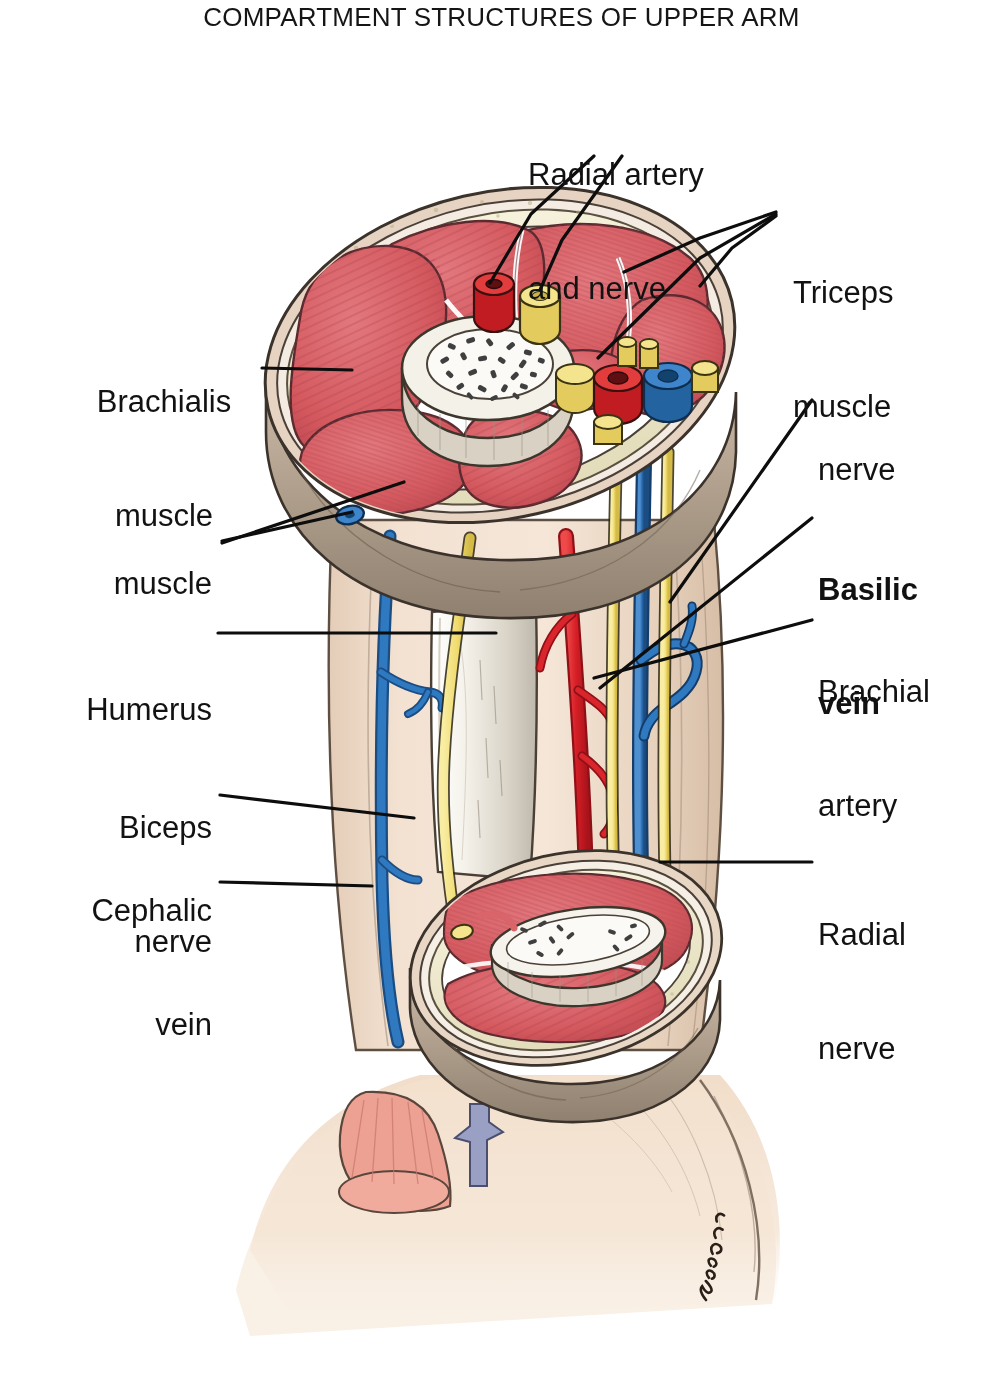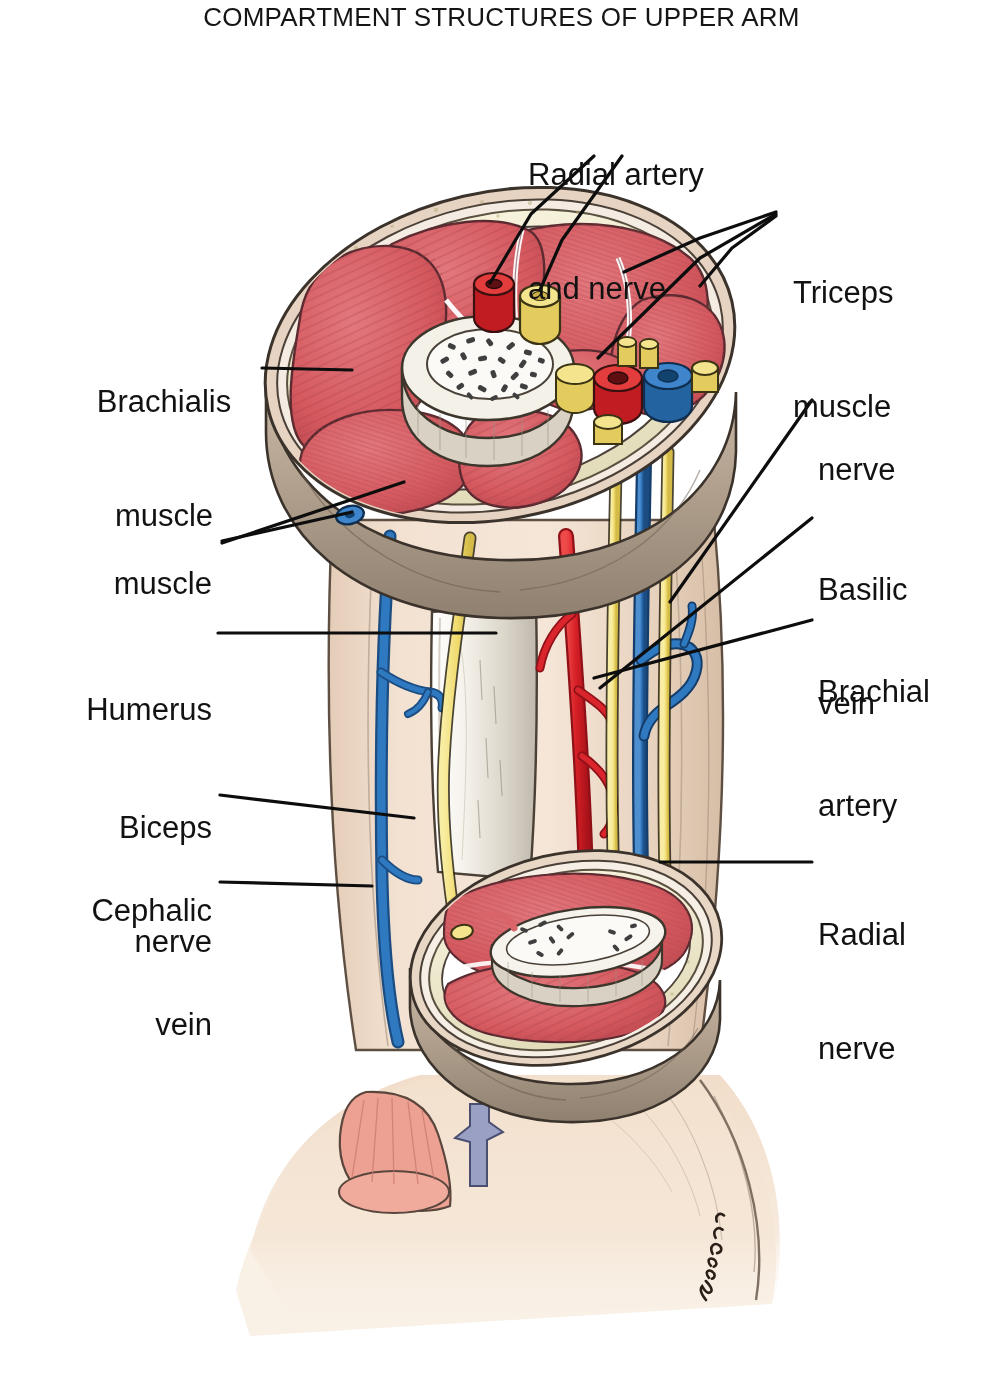--- a/index.html
+++ b/index.html
@@ -541,21 +541,21 @@
 
   <div class="label left-align" style="left:784px; top:198px; width:210px;margin-left:9px;">
     <div>Triceps</div>
     <div>muscle</div>
   </div>
 
   <div class="label left-align" style="left:818px; top:375px; width:180px;">
     <div>nerve</div>
   </div>
 
-  <div class="label left-align" style="left:818px; top:495px; width:180px;">
+  <div class="label left-align" style="left:818px; top:495px; width:180px;font-weight:bold;">
     <div>Basilic</div>
     <div>vein</div>
   </div>
 
   <div class="label left-align" style="left:818px; top:597px; width:180px;">
     <div>Brachial</div>
     <div>artery</div>
   </div>
 
   <div class="label left-align" style="left:818px; top:840px; width:180px;">

